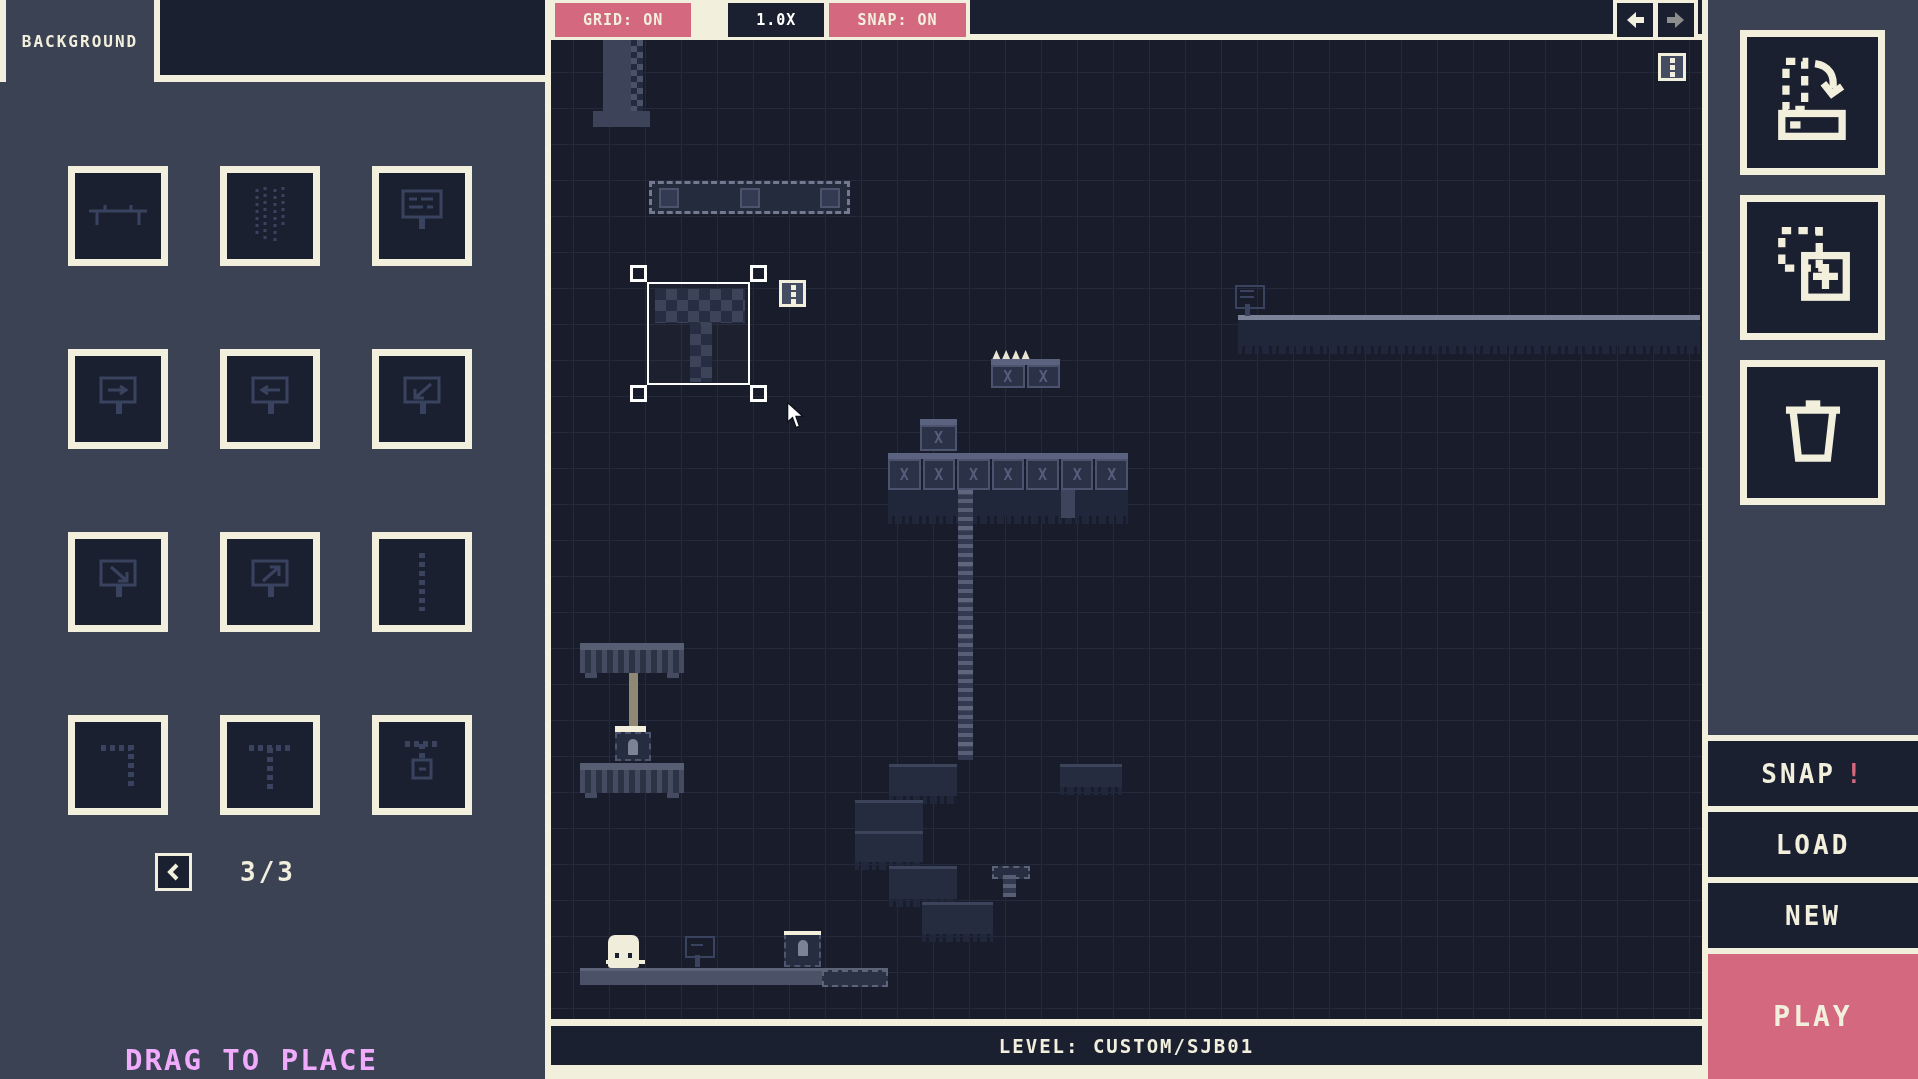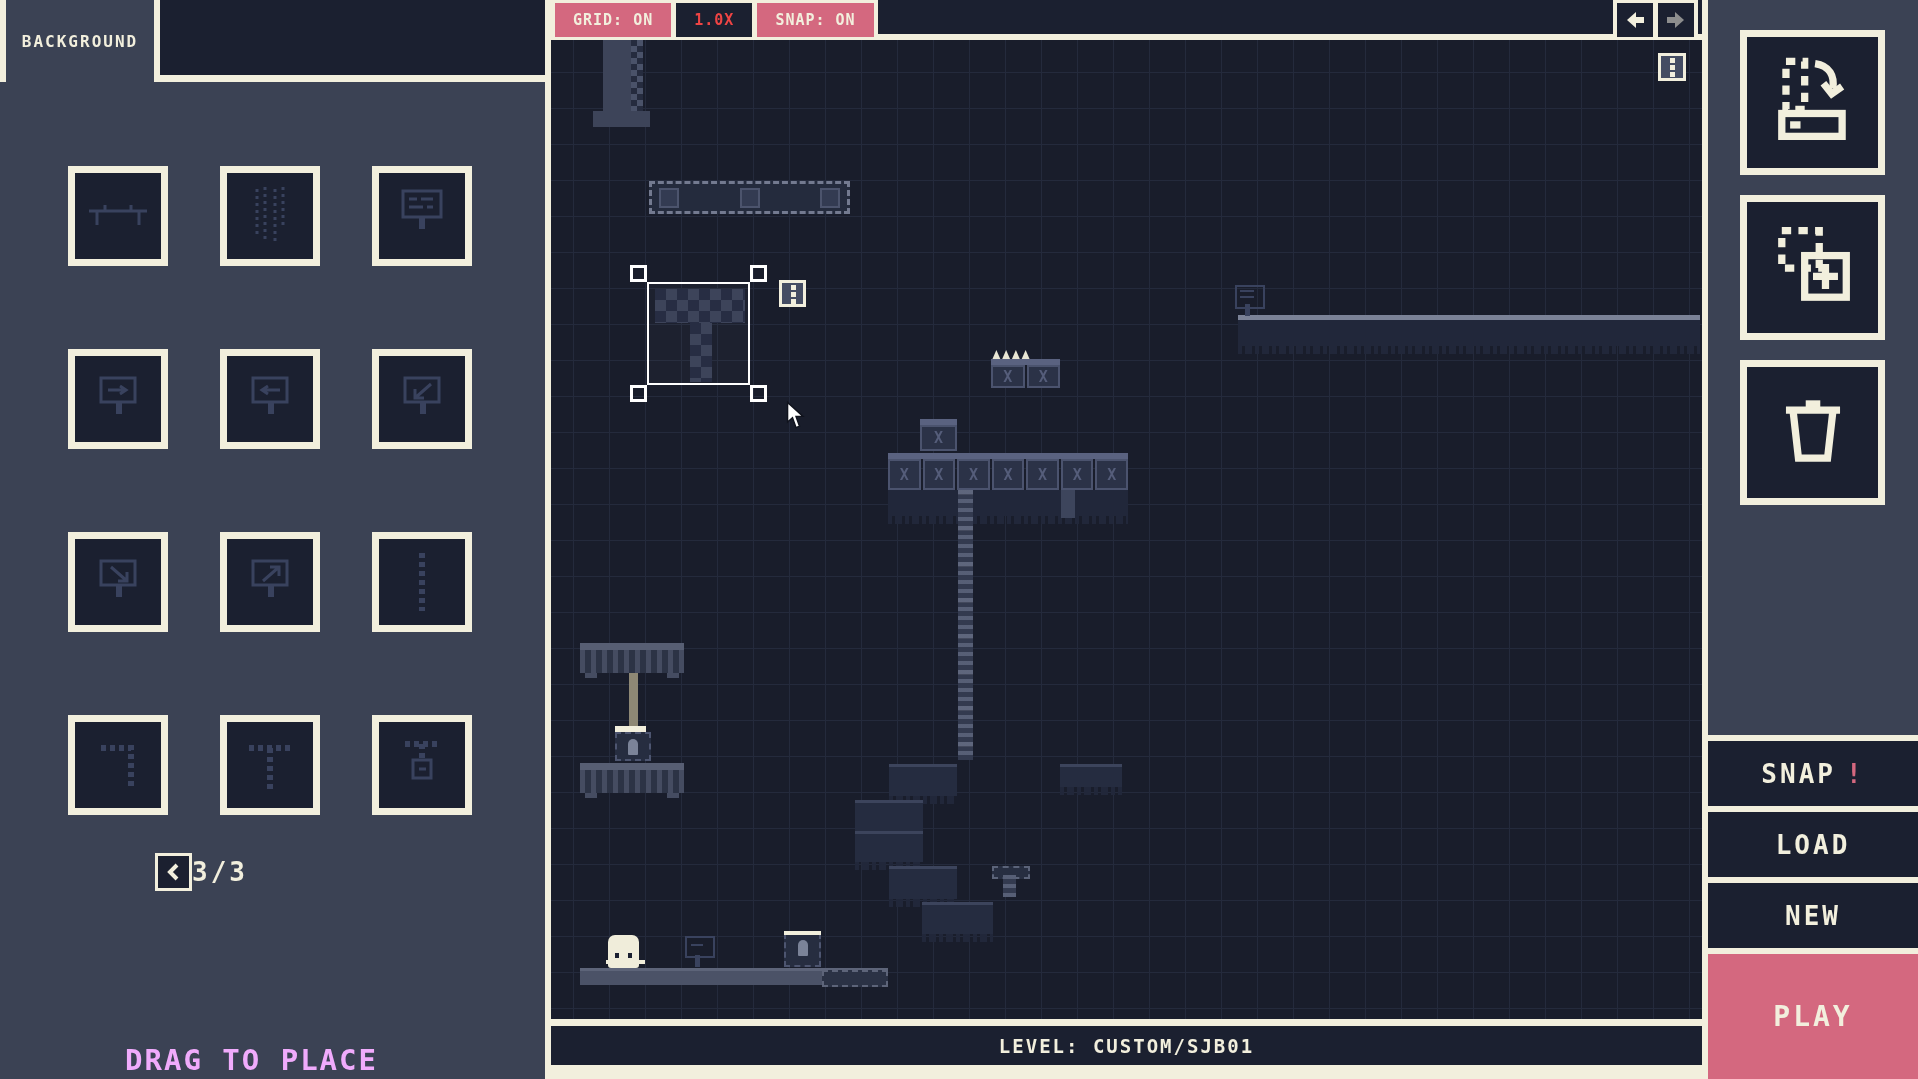--- a/index.html
+++ b/index.html
@@ -14,36 +14,36 @@
   .tabstrip { position:absolute; left:0; top:0; width:545px; height:82px; background:#1b2030;
     border-bottom:7px solid #f2efdd; display:flex; }
   .tab { height:75px; display:flex; align-items:center; justify-content:center;
     font-size:16px; letter-spacing:2px; background:#1b2030; color:#f2efdd; cursor:pointer; }
   .tab.active { background:#3b4254; border-left:6px solid #f2efdd; border-right:6px solid #f2efdd;
     height:82px; margin-bottom:-7px; }
   .tiles { position:absolute; left:68px; top:166px; display:grid;
     grid-template-columns:repeat(3,100px); column-gap:52px; row-gap:83px; }
   .tile { width:100px; height:100px; background:#1b2030; border:7px solid #f2efdd; cursor:grab; }
   .tile svg { width:86px; height:86px; display:block; }
-  .pager { position:absolute; left:155px; top:853px; display:flex; align-items:center; }
+  .pager { position:absolute; left:155px; top:853px; display:flex; align-items:center; gap:48px; }
   .pager-btn { width:37px; height:38px; background:#1b2030; border:3px solid #f2efdd;
     display:flex; align-items:center; justify-content:center; cursor:pointer; }
   .page-ind { font-size:26px; letter-spacing:3px; color:#f2efdd; }
   .hint { position:absolute; left:125px; top:1043px; font-size:29px; letter-spacing:2px; color:#f0abfc; }
   
   .center { position:absolute; left:545px; top:0; width:1163px; height:1079px;
     border-left:6px solid #f2efdd; border-right:6px solid #f2efdd; background:#f2efdd; }
   .toolbar { position:relative; width:1151px; height:40px; background:#1b2030;
     border-bottom:6px solid #f2efdd; }
   .tb-left { position:absolute; left:0; top:0; background:#f2efdd; padding:3px 4px; display:flex; gap:5px; }
   .tb-right { position:absolute; right:4px; top:0; background:#f2efdd; padding:3px 4px; display:flex; gap:5px; }
-  .tb-btn { height:34px; padding:0 18px; display:flex; align-items:center; justify-content:center;
+  .tb-btn { height:34px; padding:0 28px; display:flex; align-items:center; justify-content:center;
     font-size:15px; letter-spacing:1px; cursor:pointer; }
   .tb-pink { background:#d4687f; color:#f2efdd; }
-  .tb-dark { background:#1b2030; color:#ef4444; }
+  .tb-dark { background:#1b2030; color:#ffffff;margin-left:32px; }
   .hist-btn { width:36px; height:34px; background:#1b2030; display:flex; align-items:center;
     justify-content:center; cursor:pointer; }
   
   .canvas { position:relative; width:1151px; height:986px; background:#191d2b; overflow:hidden;
     border-bottom:7px solid #f2efdd;
     background-image:
       linear-gradient(to right, #242a3c 1px, transparent 1px),
       linear-gradient(to bottom, #242a3c 1px, transparent 1px),
       linear-gradient(to right, #2d3447 1px, transparent 1px),
       linear-gradient(to bottom, #2d3447 1px, transparent 1px);

